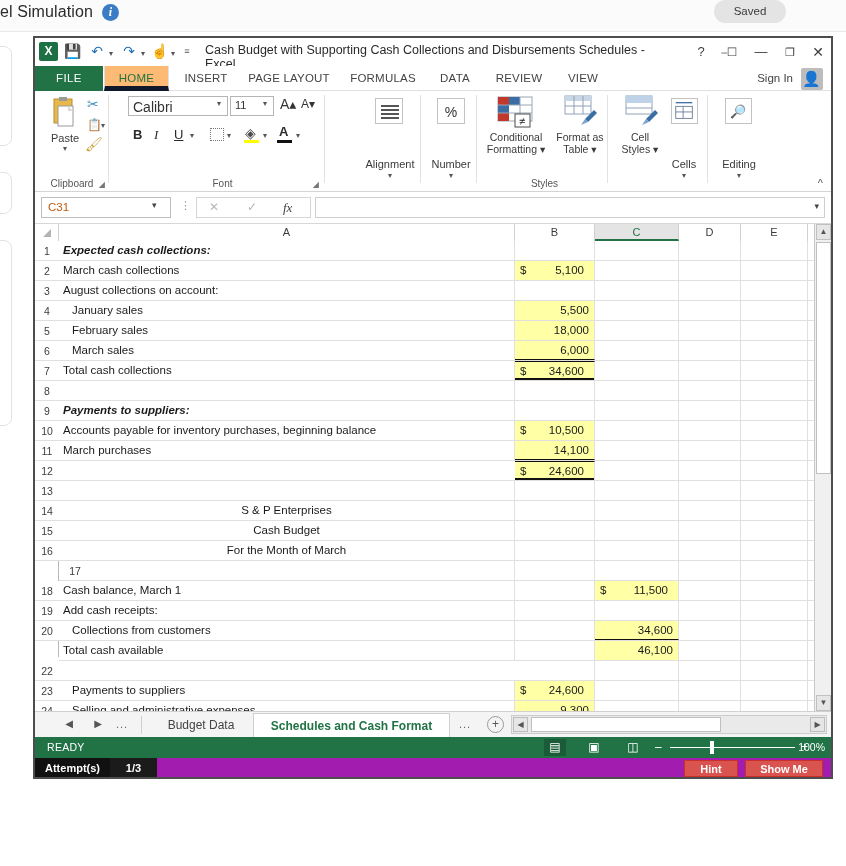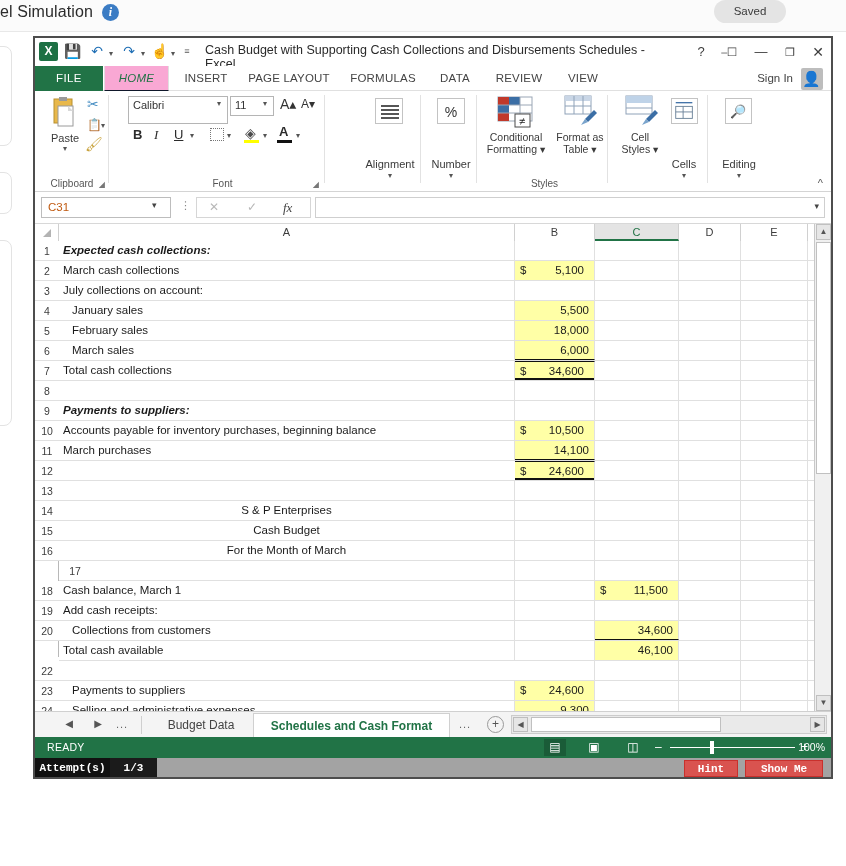--- a/index.html
+++ b/index.html
@@ -106,23 +106,23 @@
     background: #217346; color: #ffffff;
     font-size: 11.5px; text-align: center; line-height: 25px;
     letter-spacing: .4px;
   }
   .rtab {
     position: absolute; top: 0; height: 25px;
     font-size: 11.5px; color: #444444; text-align: center; line-height: 25px;
     letter-spacing: .2px;
   }
   .rtab.active {
-    color: #217346; background: #f9a8d4;
-    border: 1px solid #e0e0e0; border-bottom: 1px solid #0f172a;
-    border-top: none; z-index: 3; font-style: italic;
+    color: #217346; background: #fdba74;
+    border: 1px solid #e0e0e0; border-bottom: 5px solid #0f172a;
+    border-top: none; z-index: 3;
   }
   #tab-home   { left: 69px;  width: 65px; }
   #tab-insert { left: 140px; width: 62px; }
   #tab-page   { left: 206px; width: 96px; }
   #tab-form   { left: 307px; width: 82px; }
   #tab-data   { left: 394px; width: 52px; }
   #tab-review { left: 451px; width: 66px; }
   #tab-view   { left: 522px; width: 52px; }
   #sign-in {
     position: absolute; right: 38px; top: 0; height: 25px;
@@ -165,23 +165,23 @@
     font-size: 8px; color: #555; text-align: center;
   }
   #cut-icon { position: absolute; left: 52px; top: 5px; font-size: 14px; color: #4a90c4; }
   #copy-icon { position: absolute; left: 52px; top: 27px; font-size: 12px; color: #4a4a4a; }
   #copy-caret { position: absolute; left: 66px; top: 30px; font-size: 8px; color: #555; }
   #format-painter { position: absolute; left: 50px; top: 45px; font-size: 14px; color: #c8a23c; }
 
   
   #grp-font { left: 85px; width: 205px; }
   #font-name-box {
-    position: absolute; left: 8px; top: 5px; width: 100px; height: 28px;
+    position: absolute; left: 8px; top: 5px; width: 100px; height: 20px;
     border: 1px solid #b5b5b5; background: #fff;
-    font-size: 11px; color: #333; padding: 2px 14px 0 4px;
+    font-size: 14px; color: #333; padding: 2px 14px 0 4px;
   }
   #font-name-caret { position: absolute; left: 97px; top: 8px; font-size: 8px; color: #555; }
   #font-size-box {
     position: absolute; left: 110px; top: 5px; width: 44px; height: 20px;
     border: 1px solid #b5b5b5; background: #fff;
     font-size: 11px; color: #333; padding: 2px 12px 0 4px;
   }
   #font-size-caret { position: absolute; left: 143px; top: 8px; font-size: 8px; color: #555; }
   #grow-font { position: absolute; left: 160px; top: 5px; font-size: 14px; color: #333; }
   #shrink-font { position: absolute; left: 181px; top: 6px; font-size: 12px; color: #333; }
@@ -411,21 +411,21 @@
   #view-layout { left: 548px; }
   #view-break  { left: 587px; }
   #zoom-minus { position: absolute; left: 620px; top: 3px; font-size: 12px; color: #fff; }
   #zoom-track { position: absolute; left: 635px; top: 10px; width: 125px; height: 1px; background: #ffffff; }
   #zoom-thumb { position: absolute; left: 675px; top: 4px; width: 4px; height: 13px; background: #ffffff; }
   #zoom-plus { position: absolute; left: 766px; top: 3px; font-size: 12px; color: #fff; }
   #zoom-pct { position: absolute; right: 6px; top: 4px; font-size: 10.5px; color: #ffffff; }
 
   
   #attempt-bar {
-    position: relative; height: 31px; background: #a3a3a3; font-family: Liberation Mono, monospace;
+    position: relative; height: 31px; background: #a21caf;
   }
   #attempt-label {
     position: absolute; left: 0; top: 0; width: 75px; height: 21px;
     background: #111111; color: #ffffff;
     font-size: 11px; font-weight: bold; text-align: center; line-height: 21px;
   }
   #attempt-count {
     position: absolute; left: 75px; top: 0; width: 47px; height: 21px;
     background: #1b1b1b; color: #ffffff;
     font-size: 11px; font-weight: bold; text-align: center; line-height: 21px;
@@ -679,21 +679,21 @@
           <div class="gcell yellow right" style="left: 456px; width: 80px;">
             <span class="cur">$</span>
             <span class="amt">5,100</span>
           </div>
           <div class="gcell right" style="left: 536px; width: 84px;"></div>
           <div class="gcell right" style="left: 620px; width: 62px;"></div>
           <div class="gcell right" style="left: 682px; width: 67px;"></div>
           <div class="gcell right" style="left: 749px; width: 23px;"></div>
         </div>
         <div class="gridrow" style="top: 57px;">
-          <div class="gcell left" style="left: 0px; width: 456px;">July collections on account:</div>
+          <div class="gcell left" style="left: 0px; width: 456px;">August collections on account:</div>
           <div class="gcell right" style="left: 456px; width: 80px;"></div>
           <div class="gcell right" style="left: 536px; width: 84px;"></div>
           <div class="gcell right" style="left: 620px; width: 62px;"></div>
           <div class="gcell right" style="left: 682px; width: 67px;"></div>
           <div class="gcell right" style="left: 749px; width: 23px;"></div>
         </div>
         <div class="gridrow" style="top: 77px;">
           <div class="gcell indent" style="left: 0px; width: 456px;">January sales</div>
           <div class="gcell yellow right" style="left: 456px; width: 80px;">5,500</div>
           <div class="gcell right" style="left: 536px; width: 84px;"></div>

